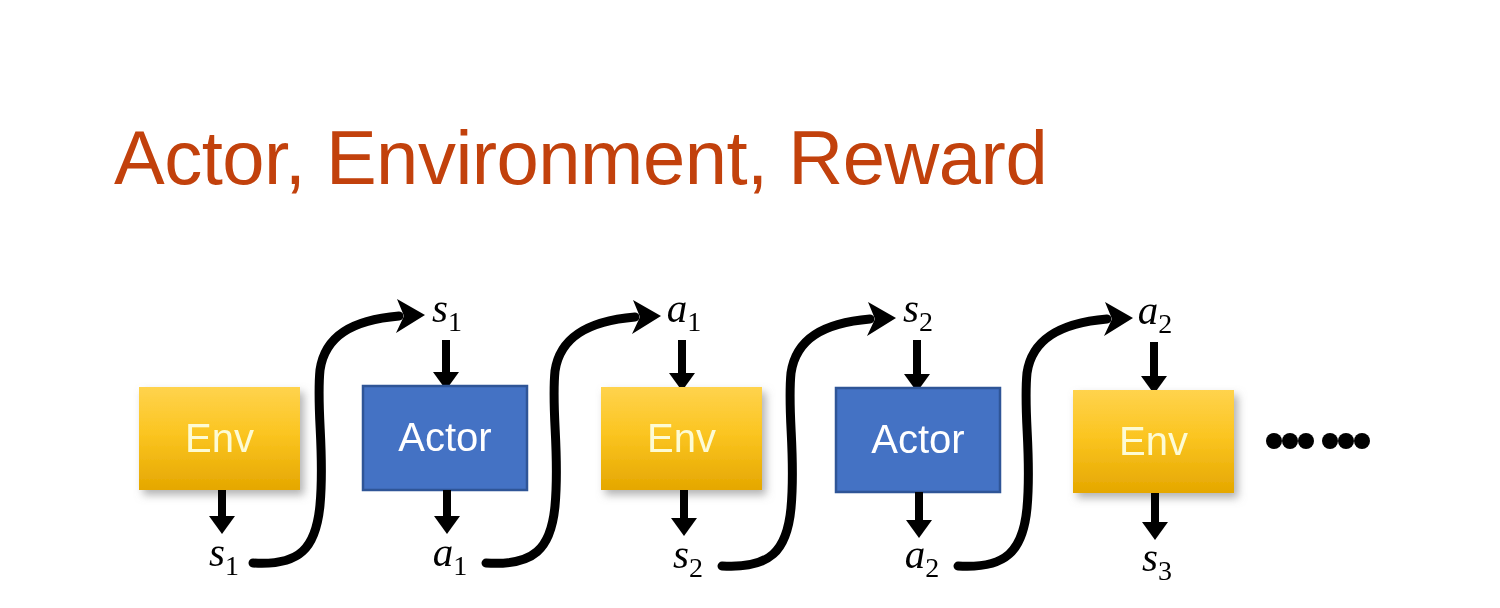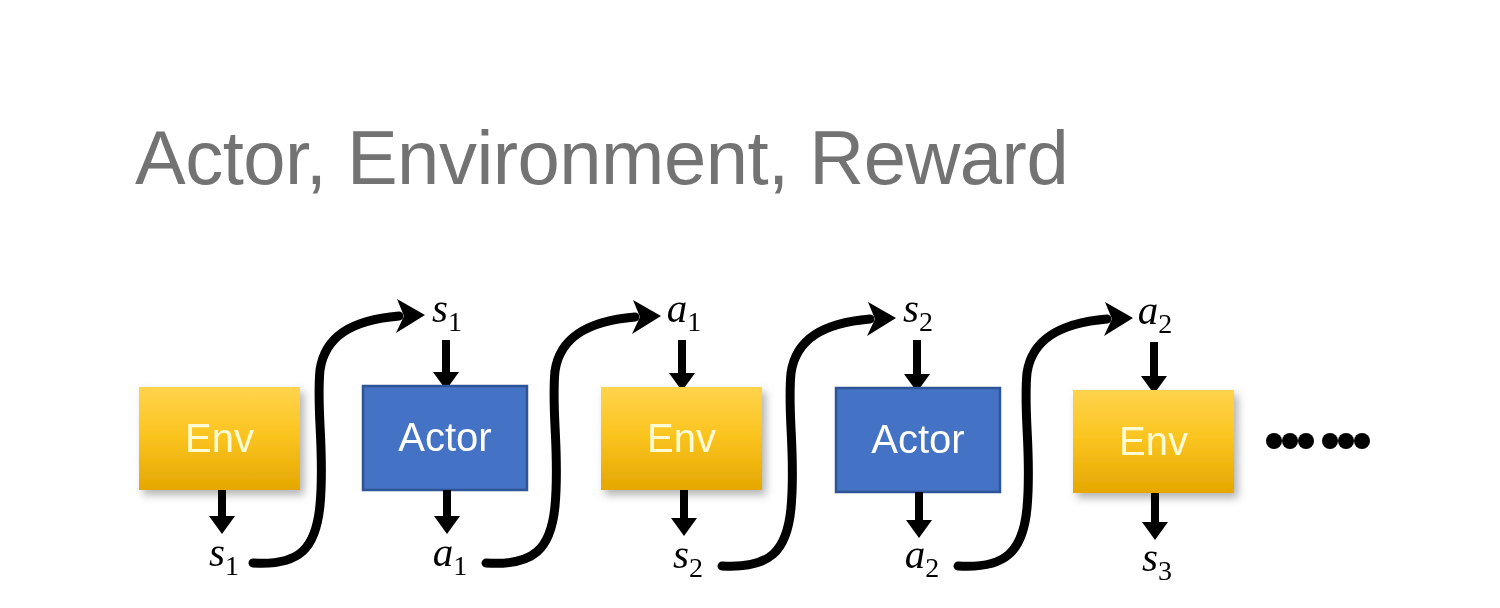--- a/index.html
+++ b/index.html
@@ -14,26 +14,26 @@
     font-family: "Liberation Sans", sans-serif;
   }
   #slide {
     position: relative;
     width: 1500px;
     height: 608px;
     background: #ffffff;
   }
   #slide-title {
     position: absolute;
-    left: 135px;
+    left: 114px;
     top: 118px;
     font-family: "Liberation Sans", sans-serif;
     font-size: 76px;
     font-weight: 300;
-    color: #737373;
+    color: #c2410c;
     letter-spacing: -0.5px;
     white-space: nowrap;
     line-height: 1.05;
   }
   #diagram-svg {
     position: absolute;
     left: 0;
     top: 0;
   }
   .box-label {

